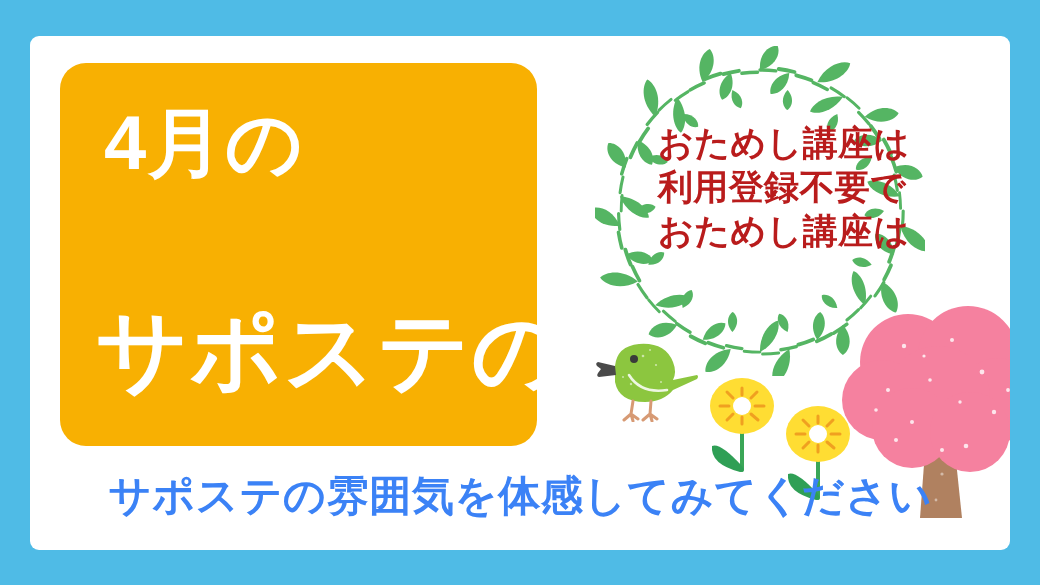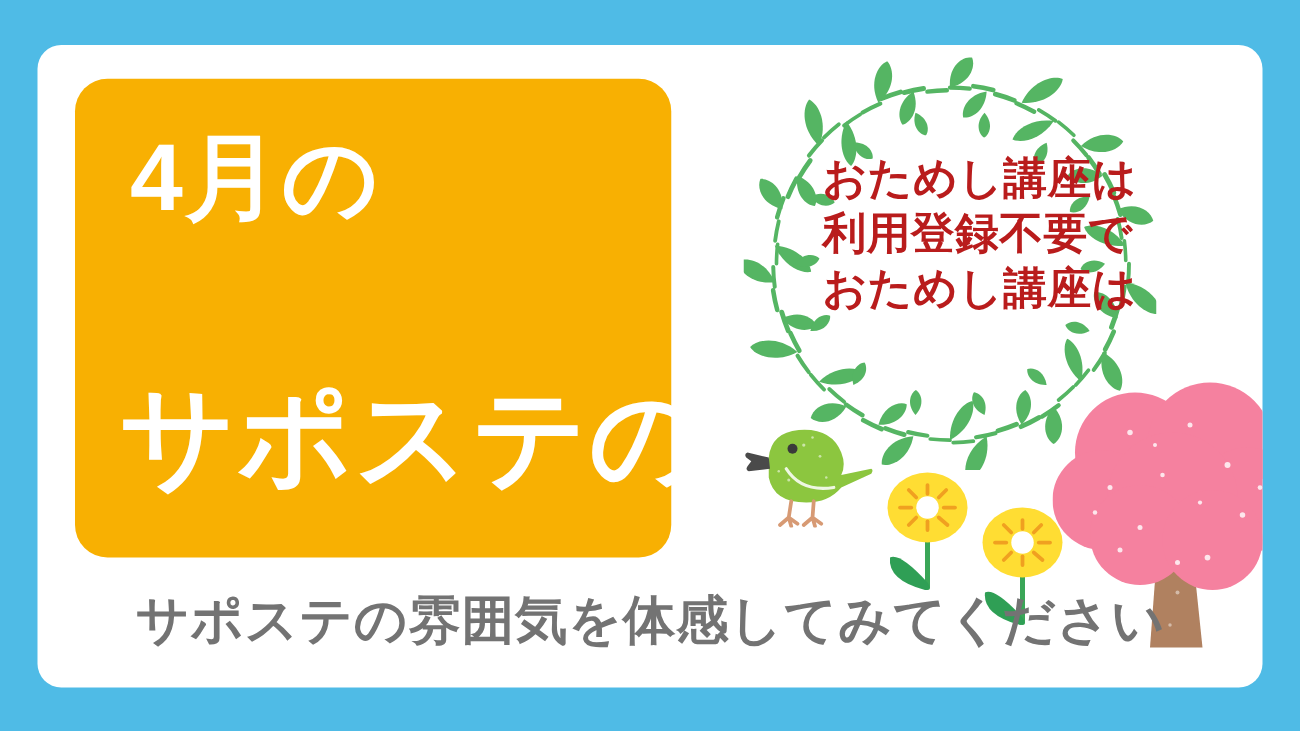--- a/index.html
+++ b/index.html
@@ -18,21 +18,21 @@
     background: #4fbbe6;
   }
   
   #card {
     position: absolute;
     left: 30px;
     top: 36px;
     width: 980px;
     height: 514px;
     background: #ffffff;
-    border-radius: 19px;
+    border-radius: 9px;
     overflow: hidden;
   }
   
   #orange-box {
     position: absolute;
     left: 30px;
     top: 27px;
     width: 477px;
     height: 383px;
     background: #f8b002;
@@ -112,21 +112,21 @@
     width: 195px;
     height: 250px;
   }
   
   #tagline {
     position: absolute;
     left: 0;
     top: 432px;
     width: 981px;
     text-align: center;
-    color: #737373;
+    color: #3b82f6;
     font-size: 42px;
     font-weight: 700;
     letter-spacing: 0.015em;
     white-space: nowrap;
   }
 </style>
 </head>
 <body>
 
 <div id="poster">

